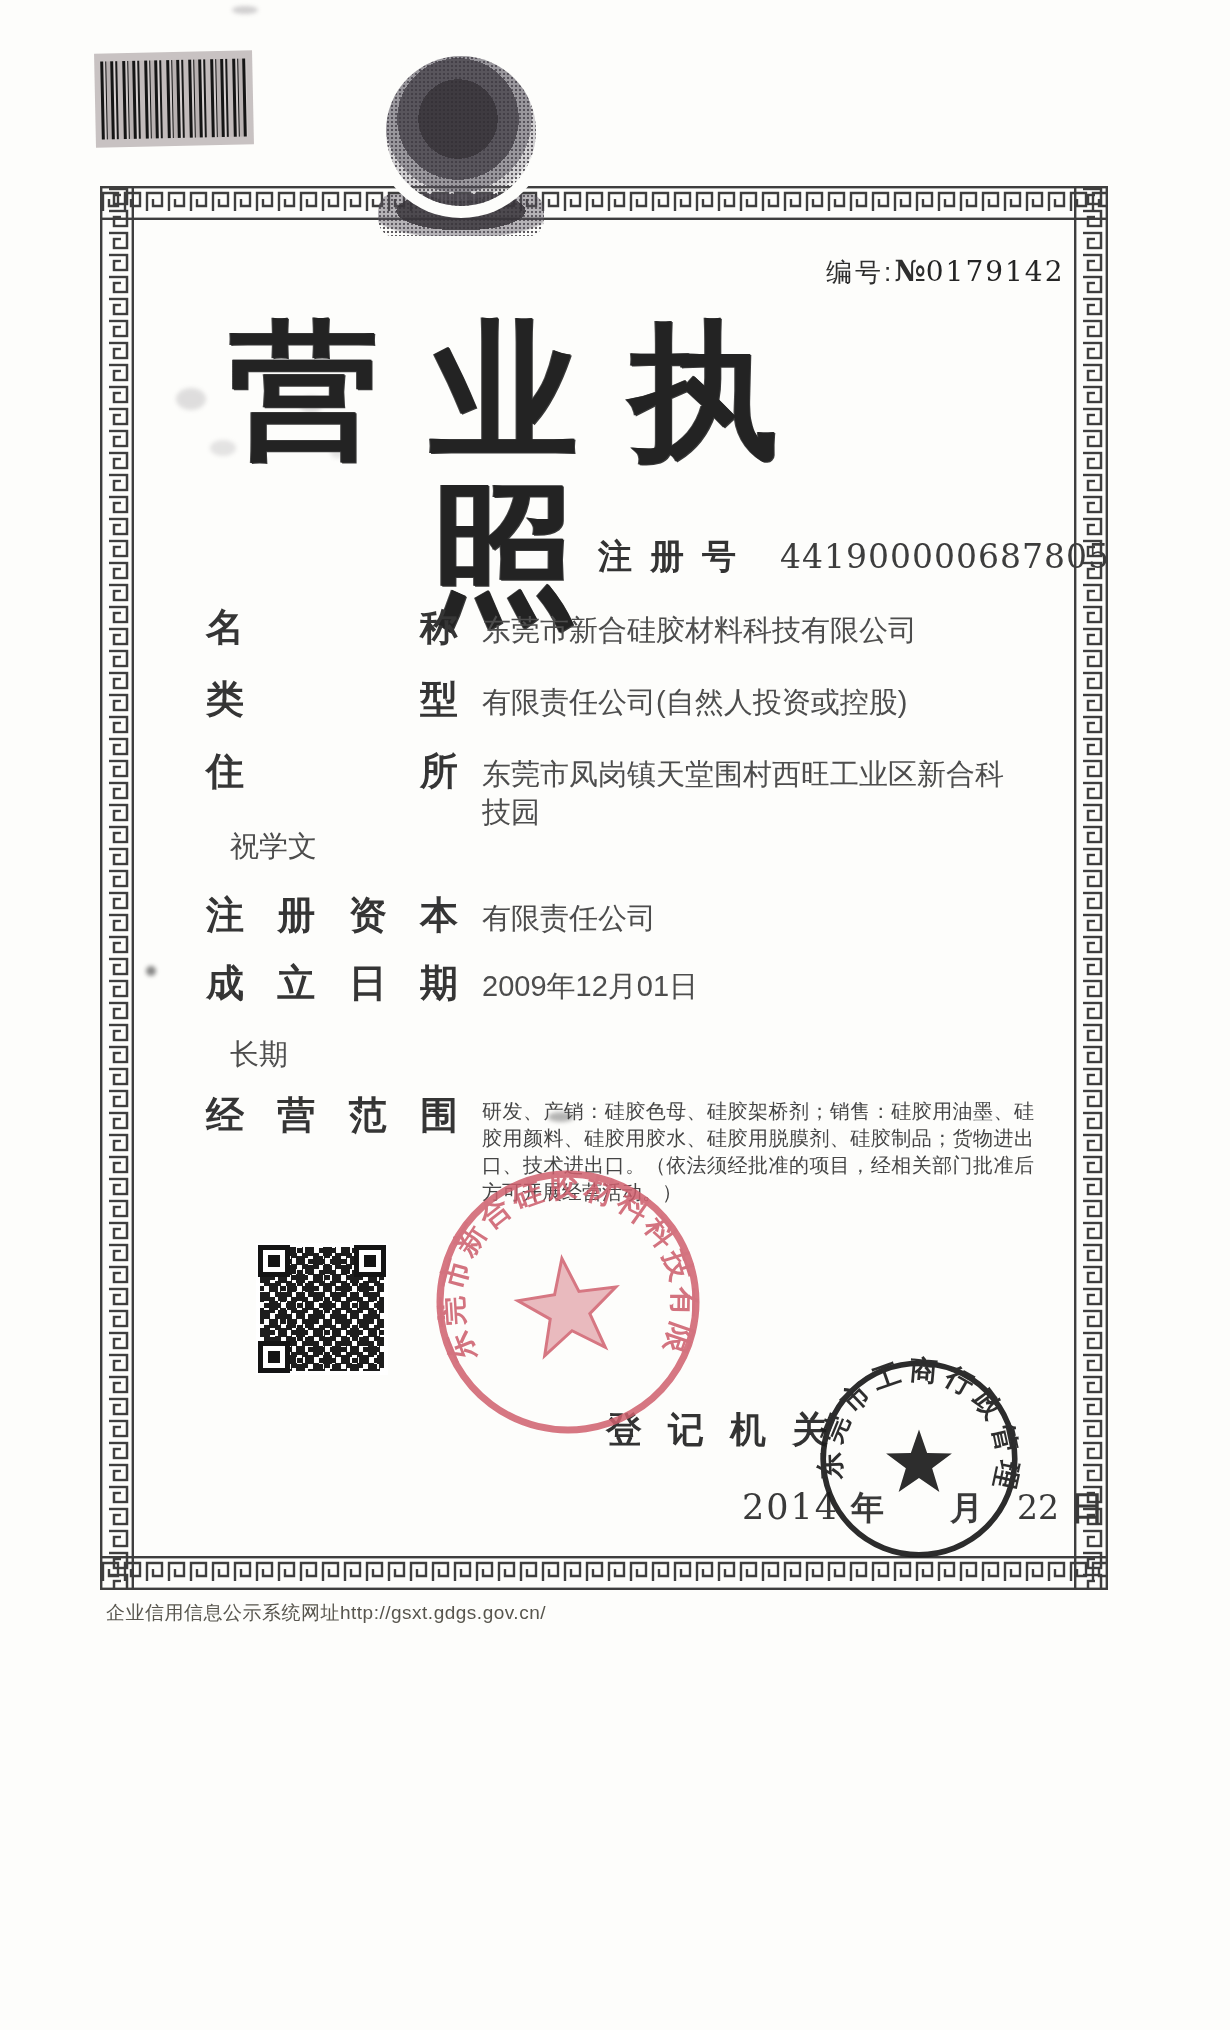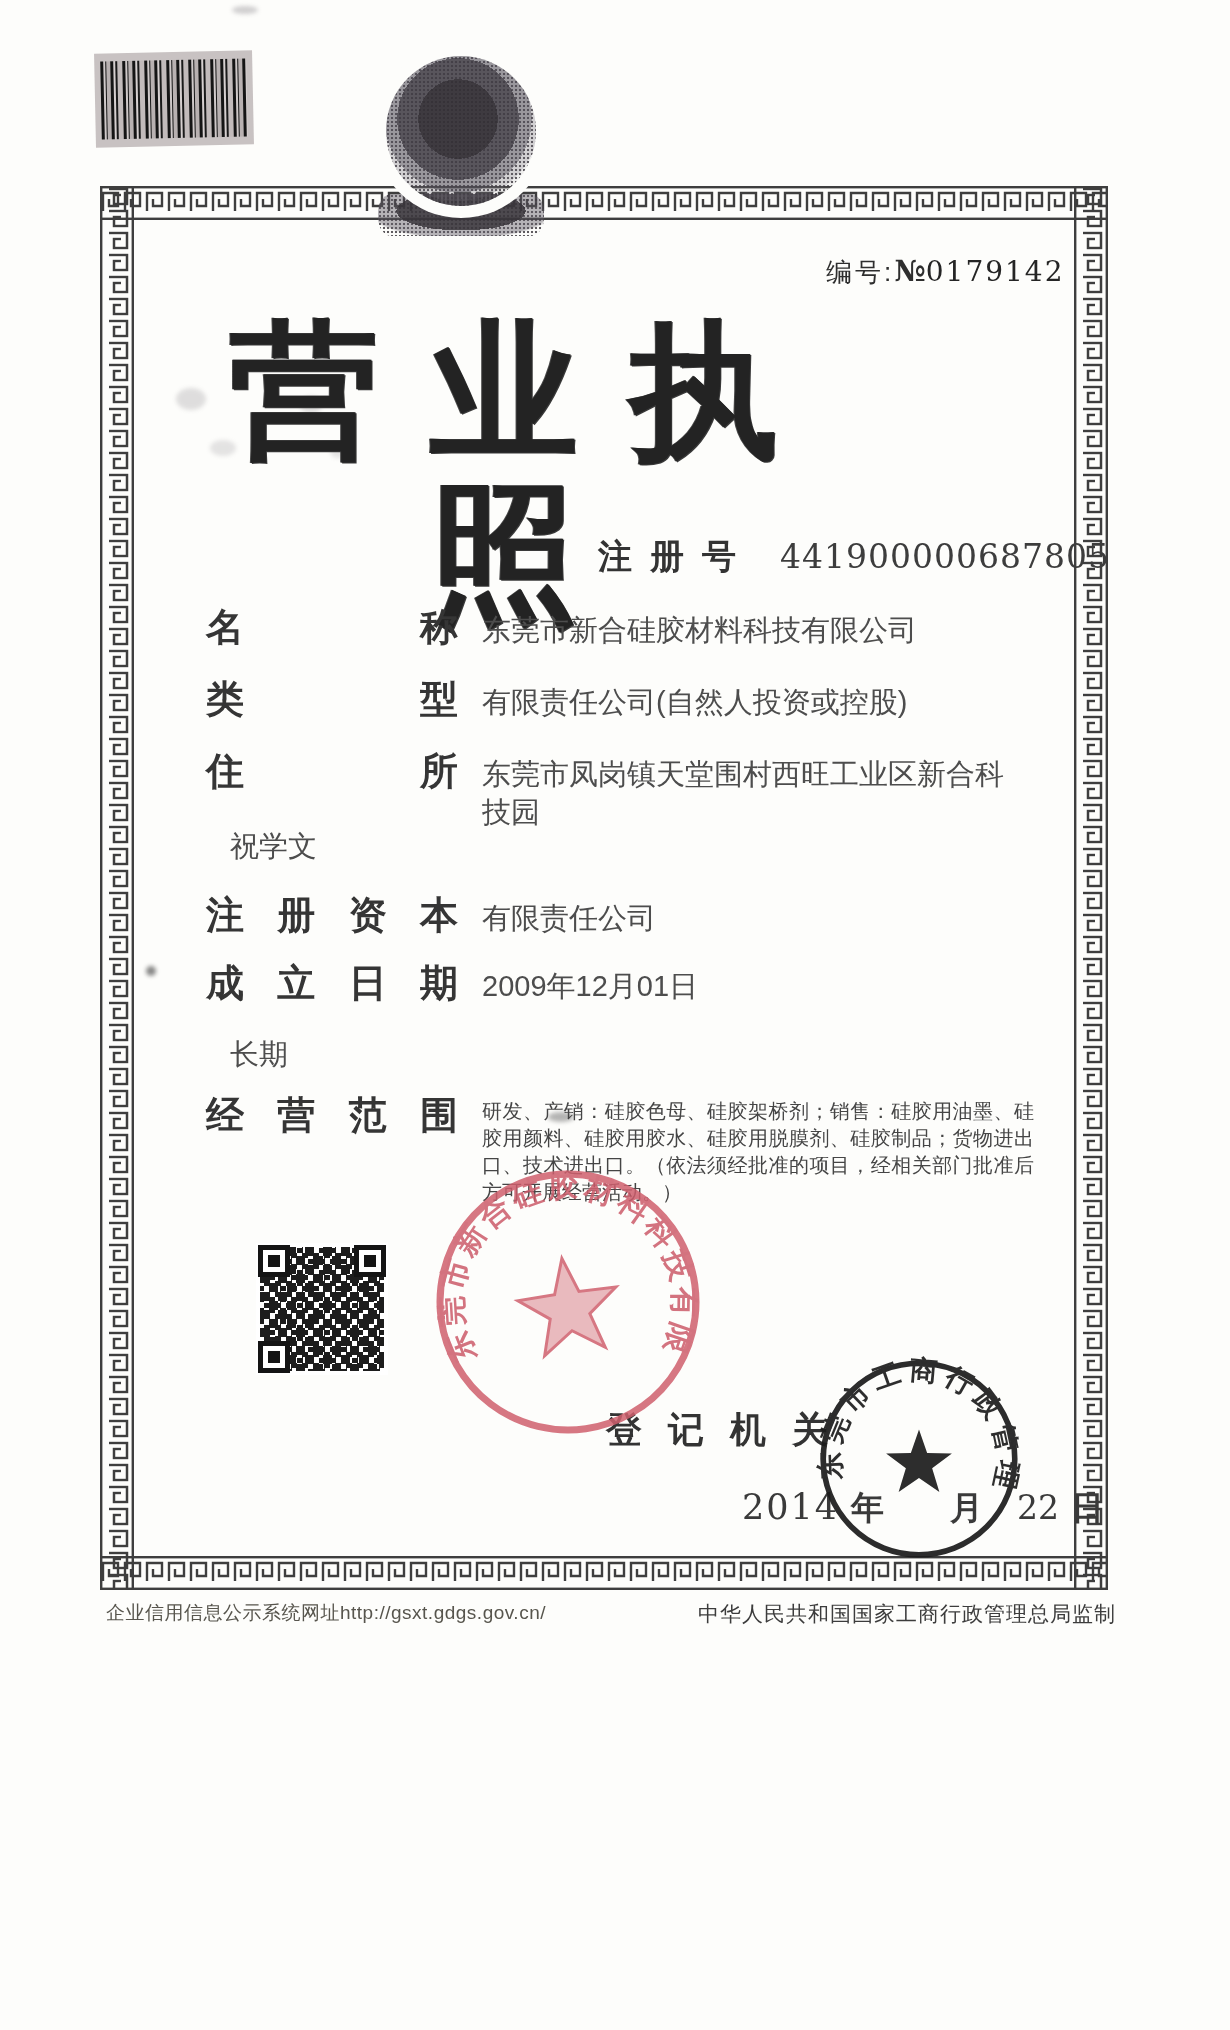--- a/index.html
+++ b/index.html
@@ -225,21 +225,20 @@
   <svg class="blackseal" viewBox="0 0 214 214">
     <circle cx="107" cy="107" r="94" fill="none" stroke="#1b1b1b" stroke-width="5.5"></circle>
     <polygon points="107,78 115,101 139.3,101.5 119.9,116.2 127,139.5 107,125.6 87,139.5 94.1,116.2 74.7,101.5 99,101" fill="#1c1c1c"></polygon>
     <path id="blkArc" d="M43,152 A78,78 0 1 1 171,152" fill="none"></path>
     <text font-size="27" fill="#1d1d1d" font-weight="bold" letter-spacing="6" font-family="Liberation Sans, sans-serif">
       <textPath href="#blkArc" startOffset="28">东莞市工商行政管理局</textPath>
     </text>
   </svg>
 
   <div class="footer-left">企业信用信息公示系统网址http://gsxt.gdgs.gov.cn/</div>
-  <div class="footer-right">中华人民共和国国家工商行政管理总局监制</div>
 
   <div class="smudge sm1"></div>
   <div class="smudge sm2"></div>
   <div class="smudge sm3"></div>
   <div class="smudge sm4"></div>
   <div class="smudge sm5"></div>
   <div class="smudge sm6"></div>
   <div class="smudge sm7"></div>
 
 </div>

